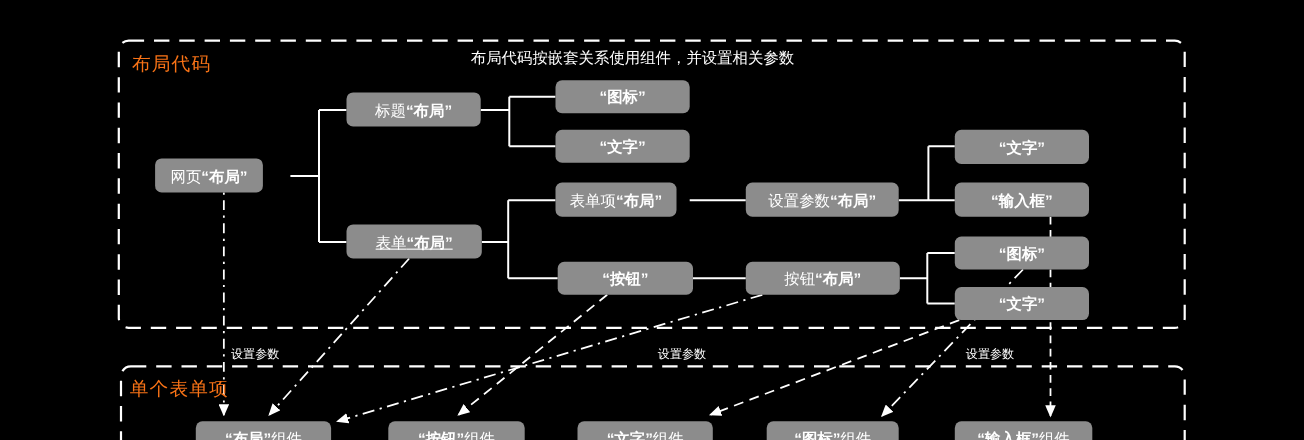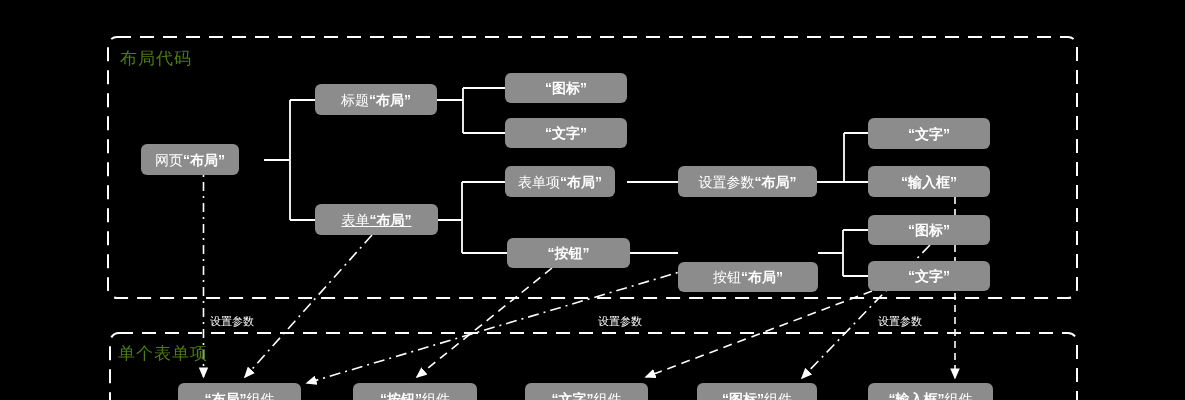--- a/index.html
+++ b/index.html
@@ -7,21 +7,21 @@
     position:relative;width:1185px;height:400px;background:#000;overflow:hidden;
     font-family:"Liberation Sans","DejaVu Sans",sans-serif;
   }
   #wires{position:absolute;left:0;top:0;width:1185px;height:400px;}
   .node{
     position:absolute;display:flex;align-items:center;justify-content:center;
     background:#8c8c8c;border-radius:6px;color:#fff;font-size:14px;line-height:1;
     white-space:nowrap;
   }
   .node .q{font-weight:bold;}
-  .sec-label{position:absolute;color:#4d7c0f;font-size:17px;letter-spacing:1px;}
+  .sec-label{position:absolute;color:#f97316;font-size:17px;letter-spacing:1px;}
   .annotation{position:absolute;color:#fff;font-size:14px;}
   .param-label{position:absolute;color:#ffffff;font-size:11px;}
 </style>
 </head>
 <body>
 
 <div id="stage">
 
   <svg id="wires" width="1185" height="400" viewBox="0 0 1185 400">
     <defs>
@@ -50,20 +50,21 @@
       <path d="M437,100 H463 M463,88 V133 M463,88 H505 M463,133 H505"></path>
       <path d="M438,220 H462 M462,182 V253 M462,182 H505 M462,253 H507"></path>
       <path d="M627,182 H678"></path>
       <path d="M630,253 H678"></path>
       <path d="M817,182 H868 M844,133 V182 M844,133 H868"></path>
       <path d="M818,253 H843 M843,230 V276 M843,230 H868 M843,276 H868"></path>
     </g>
   </svg>
 
   <div class="sec-label" style="left:120px;top:47px;">布局代码</div>
+  <div class="annotation" style="left:428px;top:44px;">布局代码按嵌套关系使用组件，并设置相关参数</div>
   <div class="sec-label" style="left:118px;top:342px;">单个表单项</div>
 
   <div class="param-label" style="left:210px;top:314px;">设置参数</div>
   <div class="param-label" style="left:598px;top:314px;">设置参数</div>
   <div class="param-label" style="left:878px;top:314px;">设置参数</div>
 
   <div class="node" style="left:141px;top:144px;width:98px;height:31px;">
     <span>网页</span>
       <span class="q">“布局”</span>
   </div>
@@ -85,21 +86,21 @@
     <span>表单项</span>
       <span class="q">“布局”</span>
   </div>
   <div class="node" style="left:507px;top:238px;width:123px;height:30px;">
     <span class="q">“按钮”</span>
   </div>
   <div class="node" style="left:678px;top:166px;width:139px;height:31px;">
     <span>设置参数</span>
       <span class="q">“布局”</span>
   </div>
-  <div class="node" style="left:678px;top:238px;width:140px;height:30px;margin-top:24px;">
+  <div class="node" style="left:678px;top:238px;width:140px;height:30px;">
     <span>按钮</span>
       <span class="q">“布局”</span>
   </div>
   <div class="node" style="left:868px;top:118px;width:122px;height:31px;">
     <span class="q">“文字”</span>
   </div>
   <div class="node" style="left:868px;top:166px;width:122px;height:31px;">
     <span class="q">“输入框”</span>
   </div>
   <div class="node" style="left:868px;top:215px;width:122px;height:30px;">

